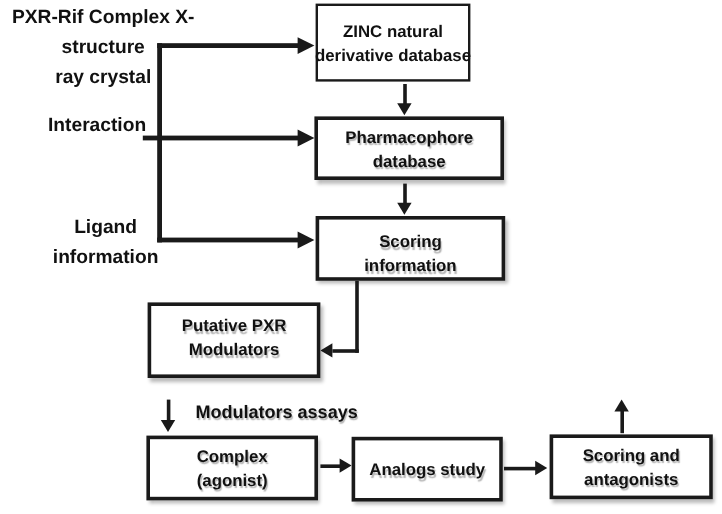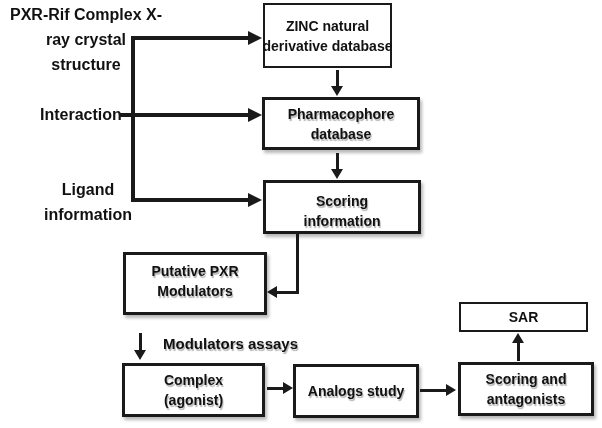--- a/index.html
+++ b/index.html
@@ -35,25 +35,25 @@
   .tri.down{border-left:6px solid transparent;border-right:6px solid transparent;border-top:10px solid #1a1a1a;}
   .tri.up{border-left:6px solid transparent;border-right:6px solid transparent;border-bottom:10px solid #1a1a1a;}
 </style>
 </head>
 <body>
 
 <div id="canvas">
 
   <div class="side-label" style="left:0px;top:2px;width:172px;">
     <div>PXR-Rif Complex X-</div>
+    <div>structure</div>
     <div>ray crystal</div>
-    <div>structure</div>
   </div>
 
-  <div class="side-label" style="left:40px;top:102px;">Interaction</div>
+  <div class="side-label" style="left:40px;top:92px;">Interaction</div>
 
   <div class="side-label" style="left:18px;top:177px;width:140px;">
     <div>Ligand</div>
     <div>information</div>
   </div>
 
   <div class="thick-line" style="left:131px;top:36px;width:4px;height:166px;"></div>
   <div class="thick-line" style="left:131px;top:36px;width:118px;height:4px;"></div>
   <div class="tri right-big" style="left:248px;top:31px;"></div>
   <div class="thick-line" style="left:119px;top:113px;width:130px;height:4px;"></div>
@@ -111,17 +111,14 @@
   <div class="tri right" style="left:446px;top:384px;"></div>
 
   <div class="box shadowed" style="left:458px;top:362px;width:136px;height:54px;">
     <span>Scoring and</span>
     <span>antagonists</span>
   </div>
 
   <div class="shaft" style="left:517px;top:342px;width:3px;height:19px;"></div>
   <div class="tri up" style="left:512px;top:333px;"></div>
 
-  <div class="box thin" style="left:459px;top:302px;width:129px;height:30px;">
-    <span>SAR</span>
-  </div>
 
 </div>
 
 </body></html>

